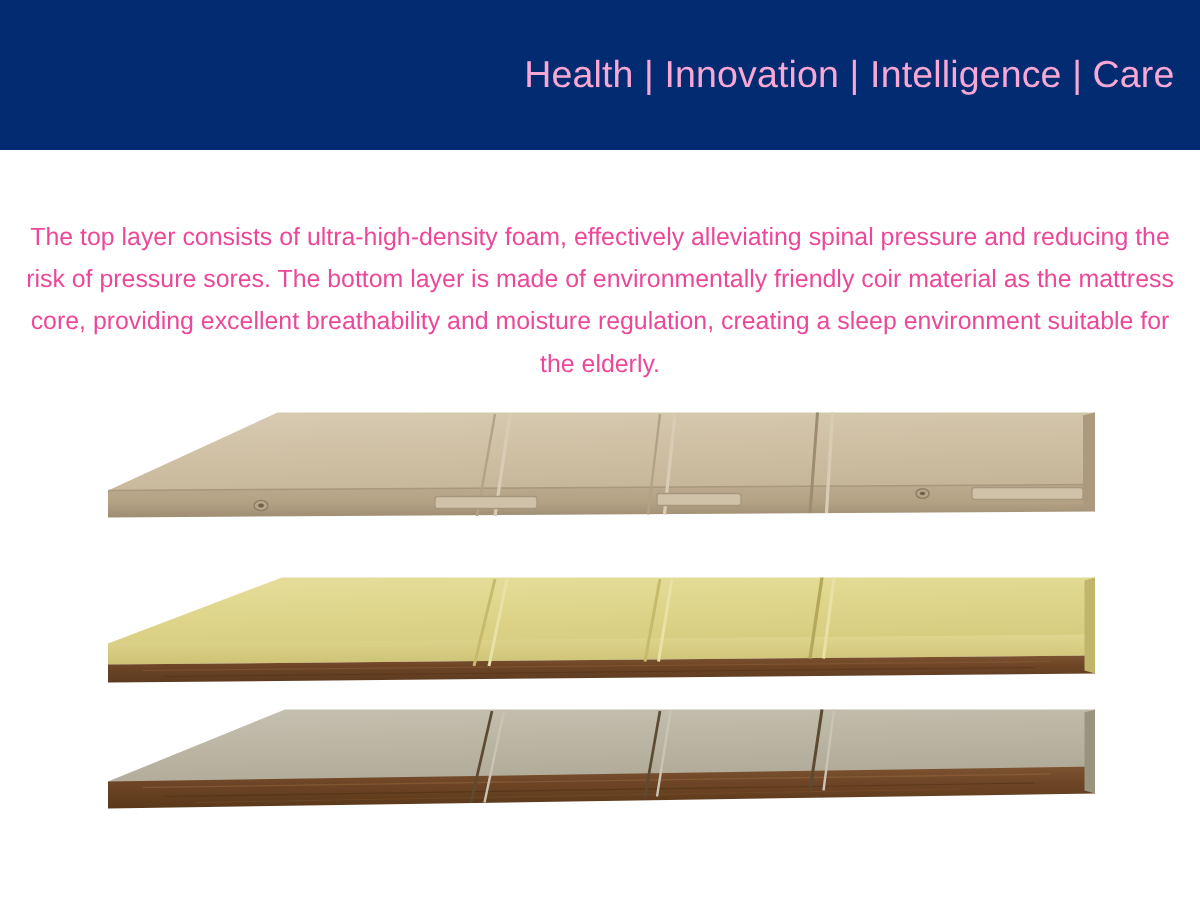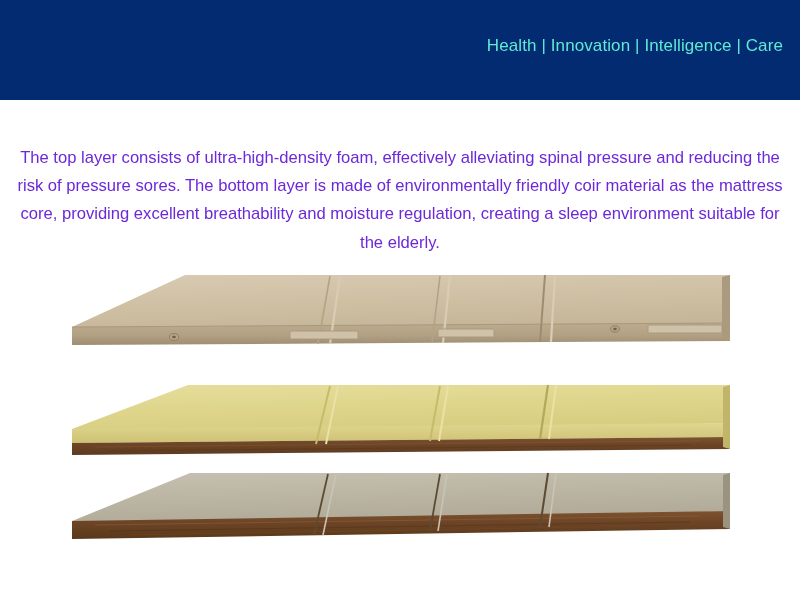--- a/index.html
+++ b/index.html
@@ -22,37 +22,37 @@
     left: 0;
     top: 0;
     width: 800px;
     height: 100px;
     background: #032b72;
   }
   .header-tagline {
     position: absolute;
     right: 17px;
     top: 36px;
-    font-size: 17px;
+    font-size: 25px;
     letter-spacing: 0.1px;
-    color: #5eead4;
+    color: #f9a8d4;
     white-space: nowrap;
     font-weight: 400;
   }
 
   
   .body-copy {
     position: absolute;
     left: 16px;
     top: 127px;
     width: 768px;
     text-align: center;
     font-size: 16.6px;
     line-height: 28.4px;
-    color: #6d28d9;
+    color: #ec4899;
     font-weight: 400;
   }
 
   
   .product-figure {
     position: absolute;
     left: 0;
     top: 255px;
     width: 800px;
     height: 300px;

